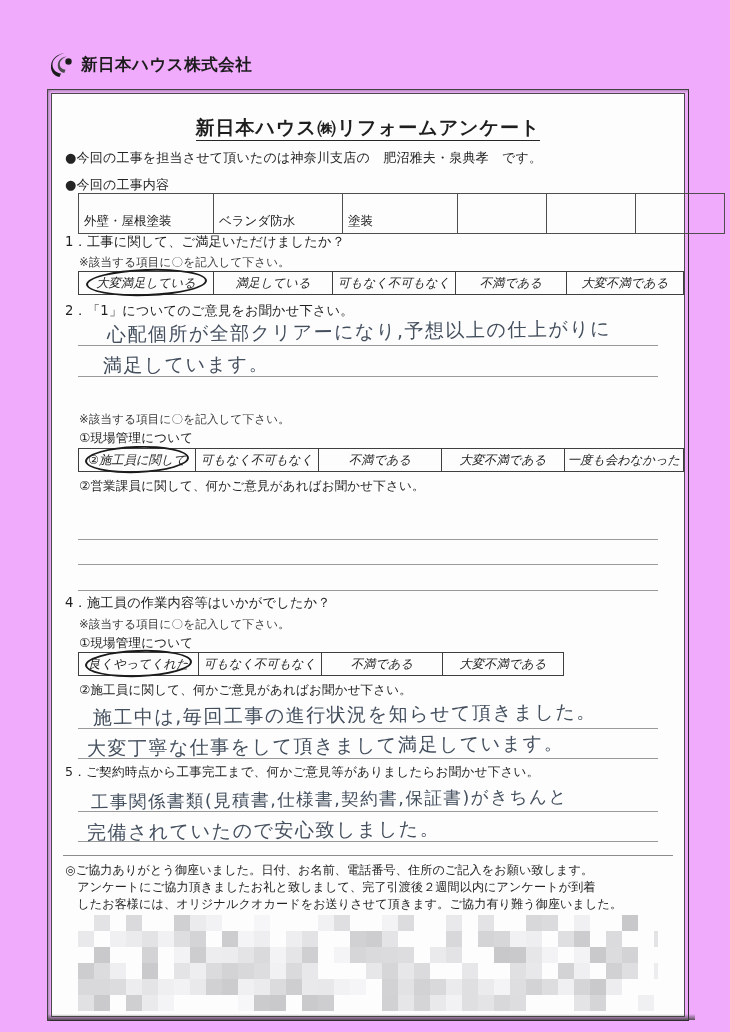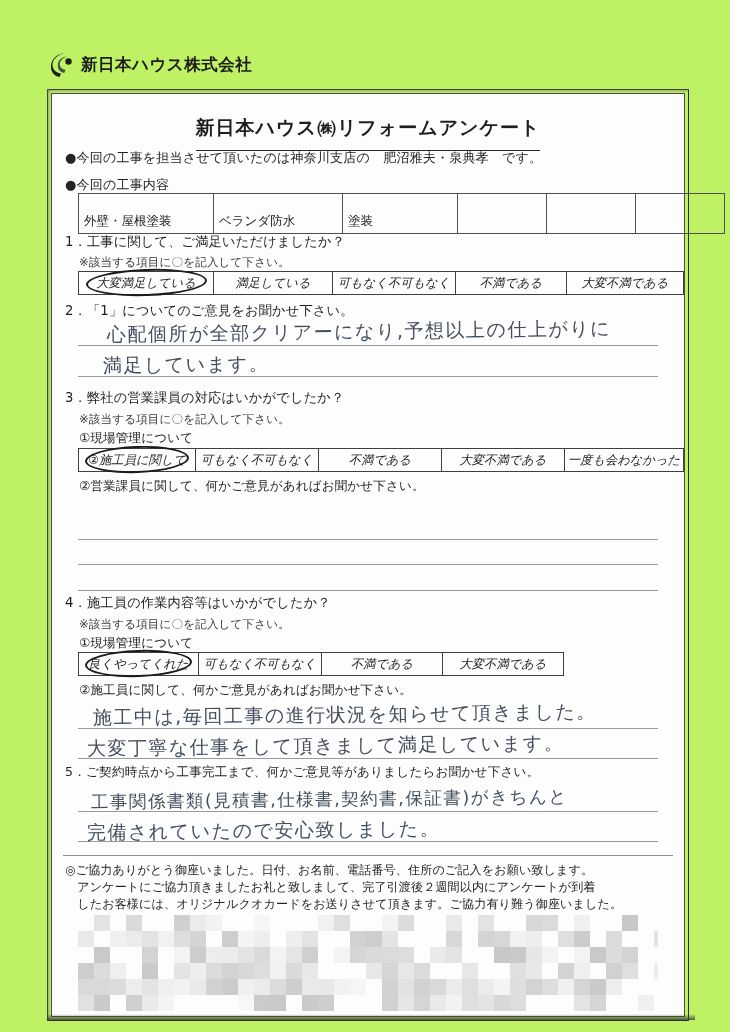--- a/index.html
+++ b/index.html
@@ -10,21 +10,21 @@
   }
   body {
     font-family: "DejaVu Sans", "Liberation Sans", sans-serif;
     color: #2a2a2a;
   }
   #page {
     position: relative;
     width: 730px;
     height: 1032px;
     margin: 0 auto;
-    background: #bef264;
+    background: #f0abfc;
     overflow: hidden;
   }
 
   
   .header {
     position: absolute;
     left: 0; top: 0;
     width: 730px; height: 88px;
   }
   .logo-wrap {
@@ -109,21 +109,21 @@
     left: 0; top: 22px;
     width: 634px;
     text-align: center;
     font-size: 19px;
     font-weight: bold;
     letter-spacing: 1px;
     color: #1e1e1e;
   }
   .form-title span {
     border-bottom: 1.6px solid #262626;
-    padding-bottom: 12px;
+    padding-bottom: 2px;
   }
 
   
   .bullet-line {
     position: absolute;
     font-size: 13px;
     color: #242424;
     letter-spacing: .2px;
     white-space: nowrap;
   }
@@ -328,21 +328,20 @@
       </table>
 
     <div class="q-title" style="left:14px; top:209px;">2．「1」についてのご意見をお聞かせ下さい。</div>
 
     <div class="write-line" style="left:27px; top:252px; width:580px;"></div>
     <div class="write-line" style="left:27px; top:283px; width:580px;"></div>
 
     <div class="hand" style="left:56px; top:229px;">心配個所が全部クリアーになり,予想以上の仕上がりに</div>
     <div class="hand" style="left:52px; top:260px;">満足しています。</div>
 
-    <div class="q-title" style="left:14px; top:296px;">3．弊社の営業課員の対応はいかがでしたか？</div>
     <div class="q-note" style="left:28px; top:319px;">※該当する項目に〇を記入して下さい。</div>
     <div class="q-sub" style="left:28px; top:337px;">①現場管理について</div>
 
     <table class="opt-table" style="left:27px; top:355px; width:580px;">
       <tbody>
           <tr>
         <td class="selected" style="width:112px">②施工員に関して</td>
         <td style="width:118px">可もなく不可もなく</td>
         <td style="width:118px">不満である</td>
         <td style="width:118px">大変不満である</td>

